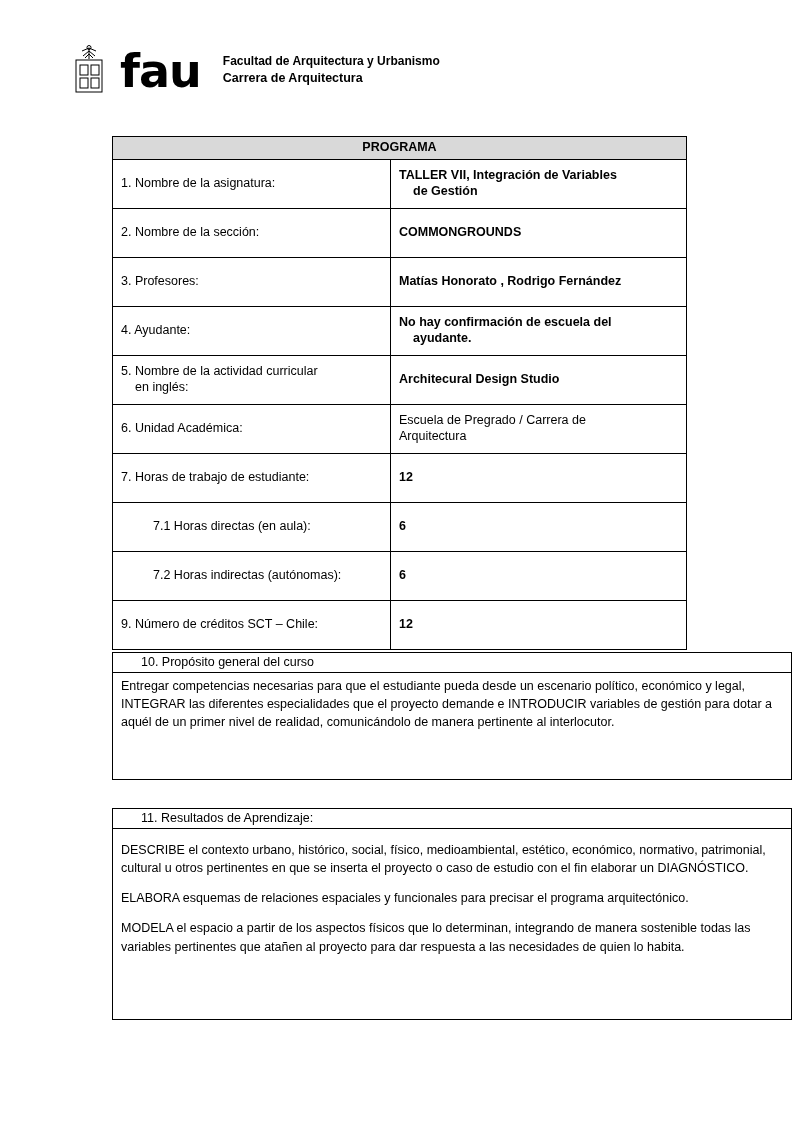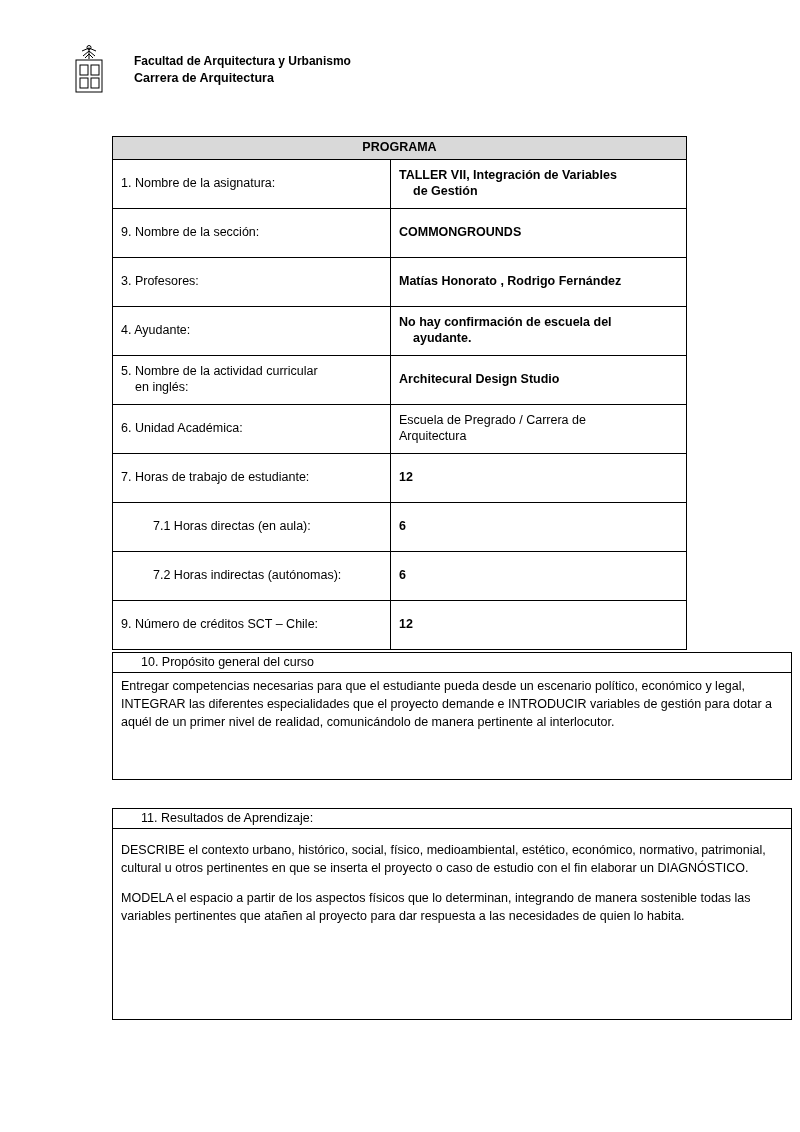--- a/index.html
+++ b/index.html
@@ -135,20 +135,21 @@
           <rect x="6" y="15" width="26" height="32"></rect>
           <rect x="10" y="20" width="8" height="10"></rect>
           <rect x="21" y="20" width="8" height="10"></rect>
           <rect x="10" y="33" width="8" height="10"></rect>
           <rect x="21" y="33" width="8" height="10"></rect>
           <path d="M19 3 L19 14 M19 3 L12 6 M19 3 L26 6 M19 6 L13 11 M19 6 L25 11 M19 9 L15 13 M19 9 L23 13"></path>
           <circle cx="19" cy="2.5" r="2"></circle>
         </g>
       </svg>
     </div>
+    <div class="logo-word">fau</div>
     <div class="header-text">
       <div class="l1">Facultad de Arquitectura y Urbanismo</div>
       <div class="l2">Carrera de Arquitectura</div>
     </div>
   </div>
 
   <table class="prog-table">
     <colgroup>
         <col class="col-left">
         <col class="col-right">
@@ -162,21 +163,21 @@
         <td class="lbl">1.  Nombre de la asignatura:</td>
         <td>
           <span class="val-bold val-ind">
             <span>TALLER VII, Integración de Variables</span>
             <span class="ln2">de Gestión</span>
           </span>
         </td>
       </tr>
 
       <tr class="row-tall">
-        <td class="lbl">9.  Nombre de la sección:</td>
+        <td class="lbl">2.  Nombre de la sección:</td>
         <td class="val-bold">COMMONGROUNDS</td>
       </tr>
 
       <tr class="row-tall">
         <td class="lbl">3.  Profesores:</td>
         <td class="val-bold">Matías Honorato , Rodrigo Fernández</td>
       </tr>
 
       <tr class="row-tall">
         <td class="lbl">4.  Ayudante:</td>
@@ -231,17 +232,18 @@
 
   <div class="sec-box" id="sec-proposito">
     <div class="sec-head">10. Propósito general del curso</div>
     <div class="sec-body">Entregar competencias necesarias para que el estudiante pueda desde un escenario político, económico y legal, INTEGRAR las diferentes especialidades que el proyecto demande e INTRODUCIR variables de gestión para dotar a aquél de un primer nivel de realidad, comunicándolo de manera pertinente al interlocutor.</div>
   </div>
 
   <div class="sec-box" id="sec-resultados">
     <div class="sec-head">11. Resultados de Aprendizaje:</div>
     <div class="sec-body">
       <p>DESCRIBE el contexto urbano, histórico, social, físico, medioambiental, estético, económico, normativo, patrimonial, cultural u otros pertinentes en que se inserta el proyecto o caso de estudio con el fin elaborar un DIAGNÓSTICO.</p>
+      <p>ELABORA esquemas de relaciones espaciales y funcionales para precisar el programa arquitectónico.</p>
       <p>MODELA el espacio a partir de los aspectos físicos que lo determinan, integrando de manera sostenible todas las variables pertinentes que atañen al proyecto para dar respuesta a las necesidades de quien lo habita.</p>
     </div>
   </div>
 
 </div>
 
 </body></html>

